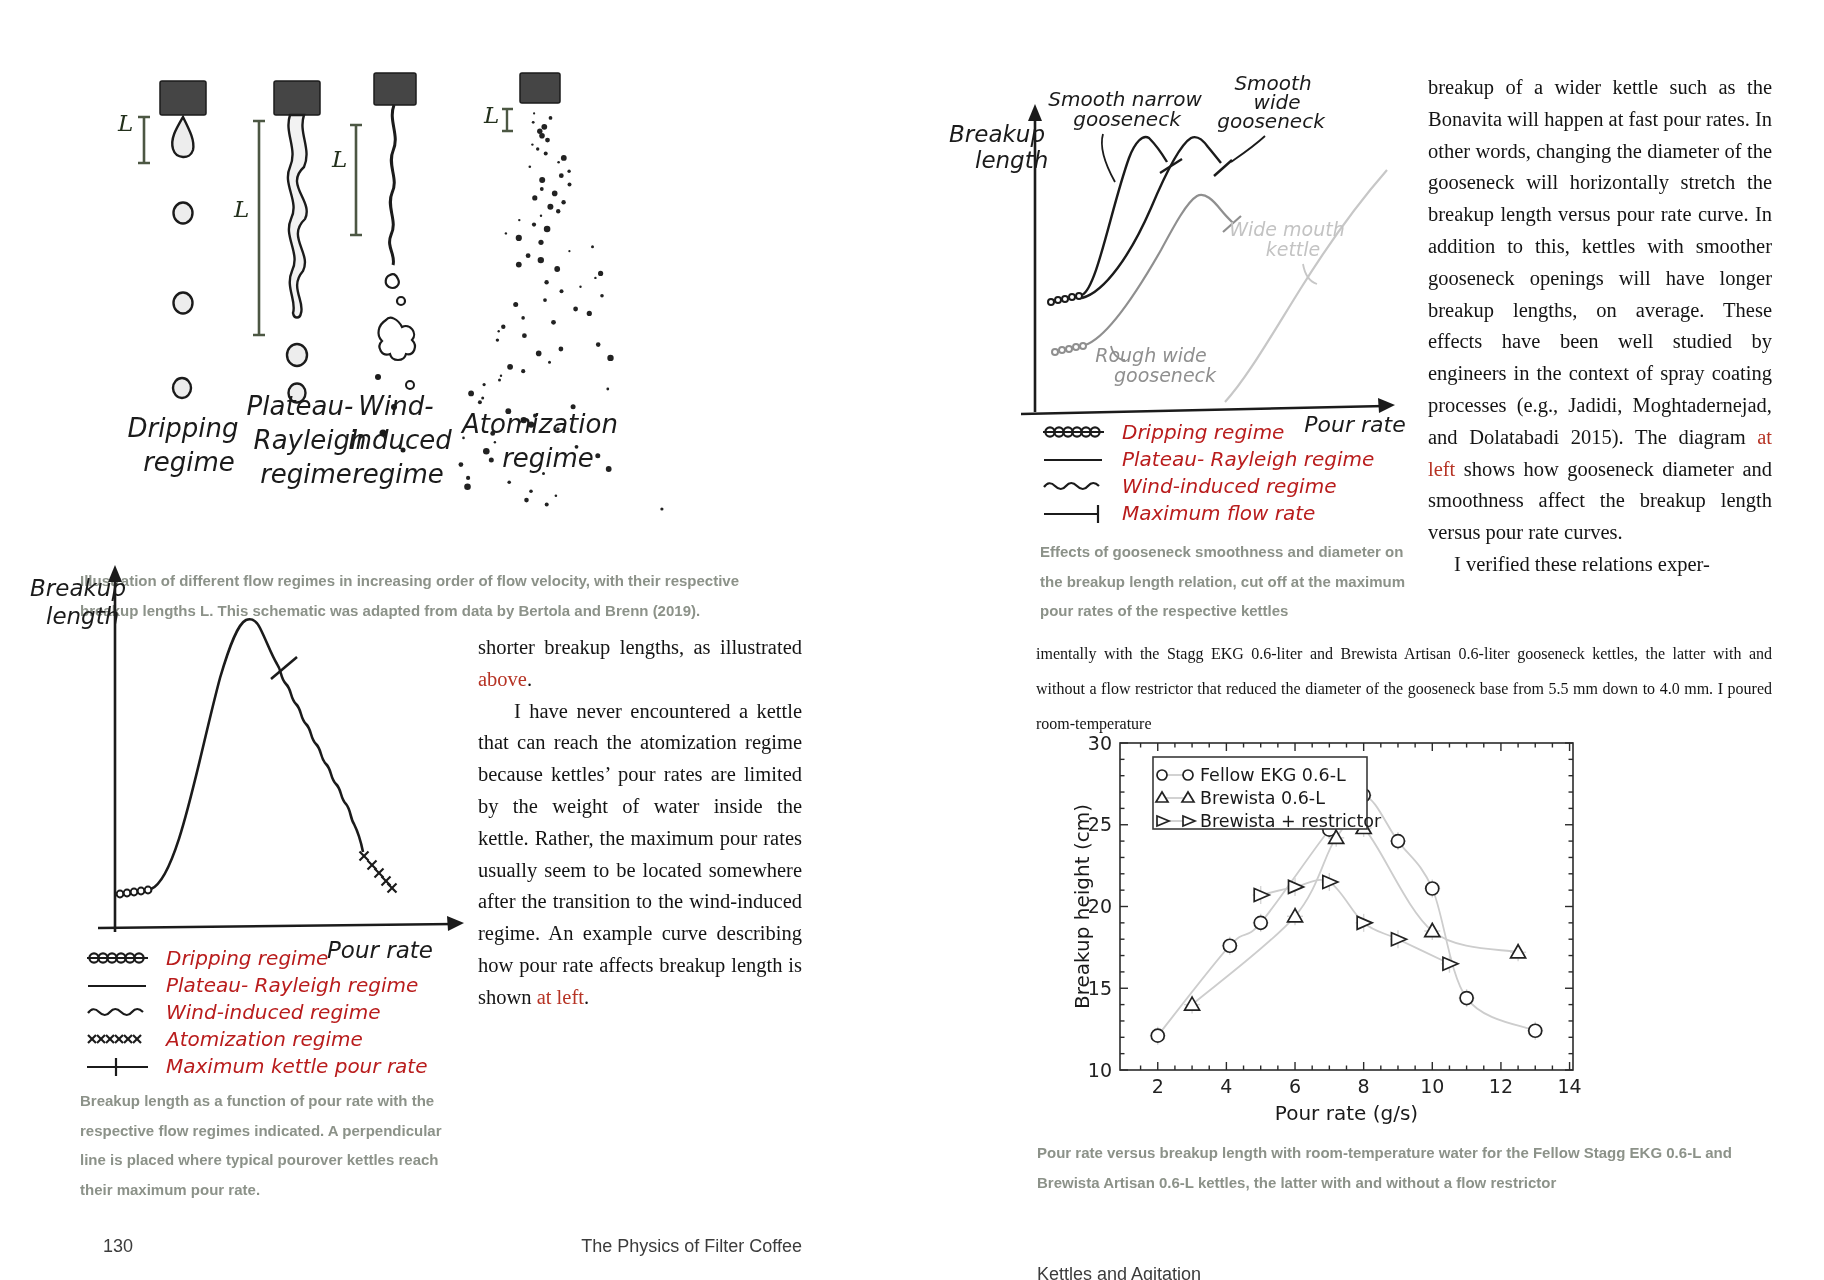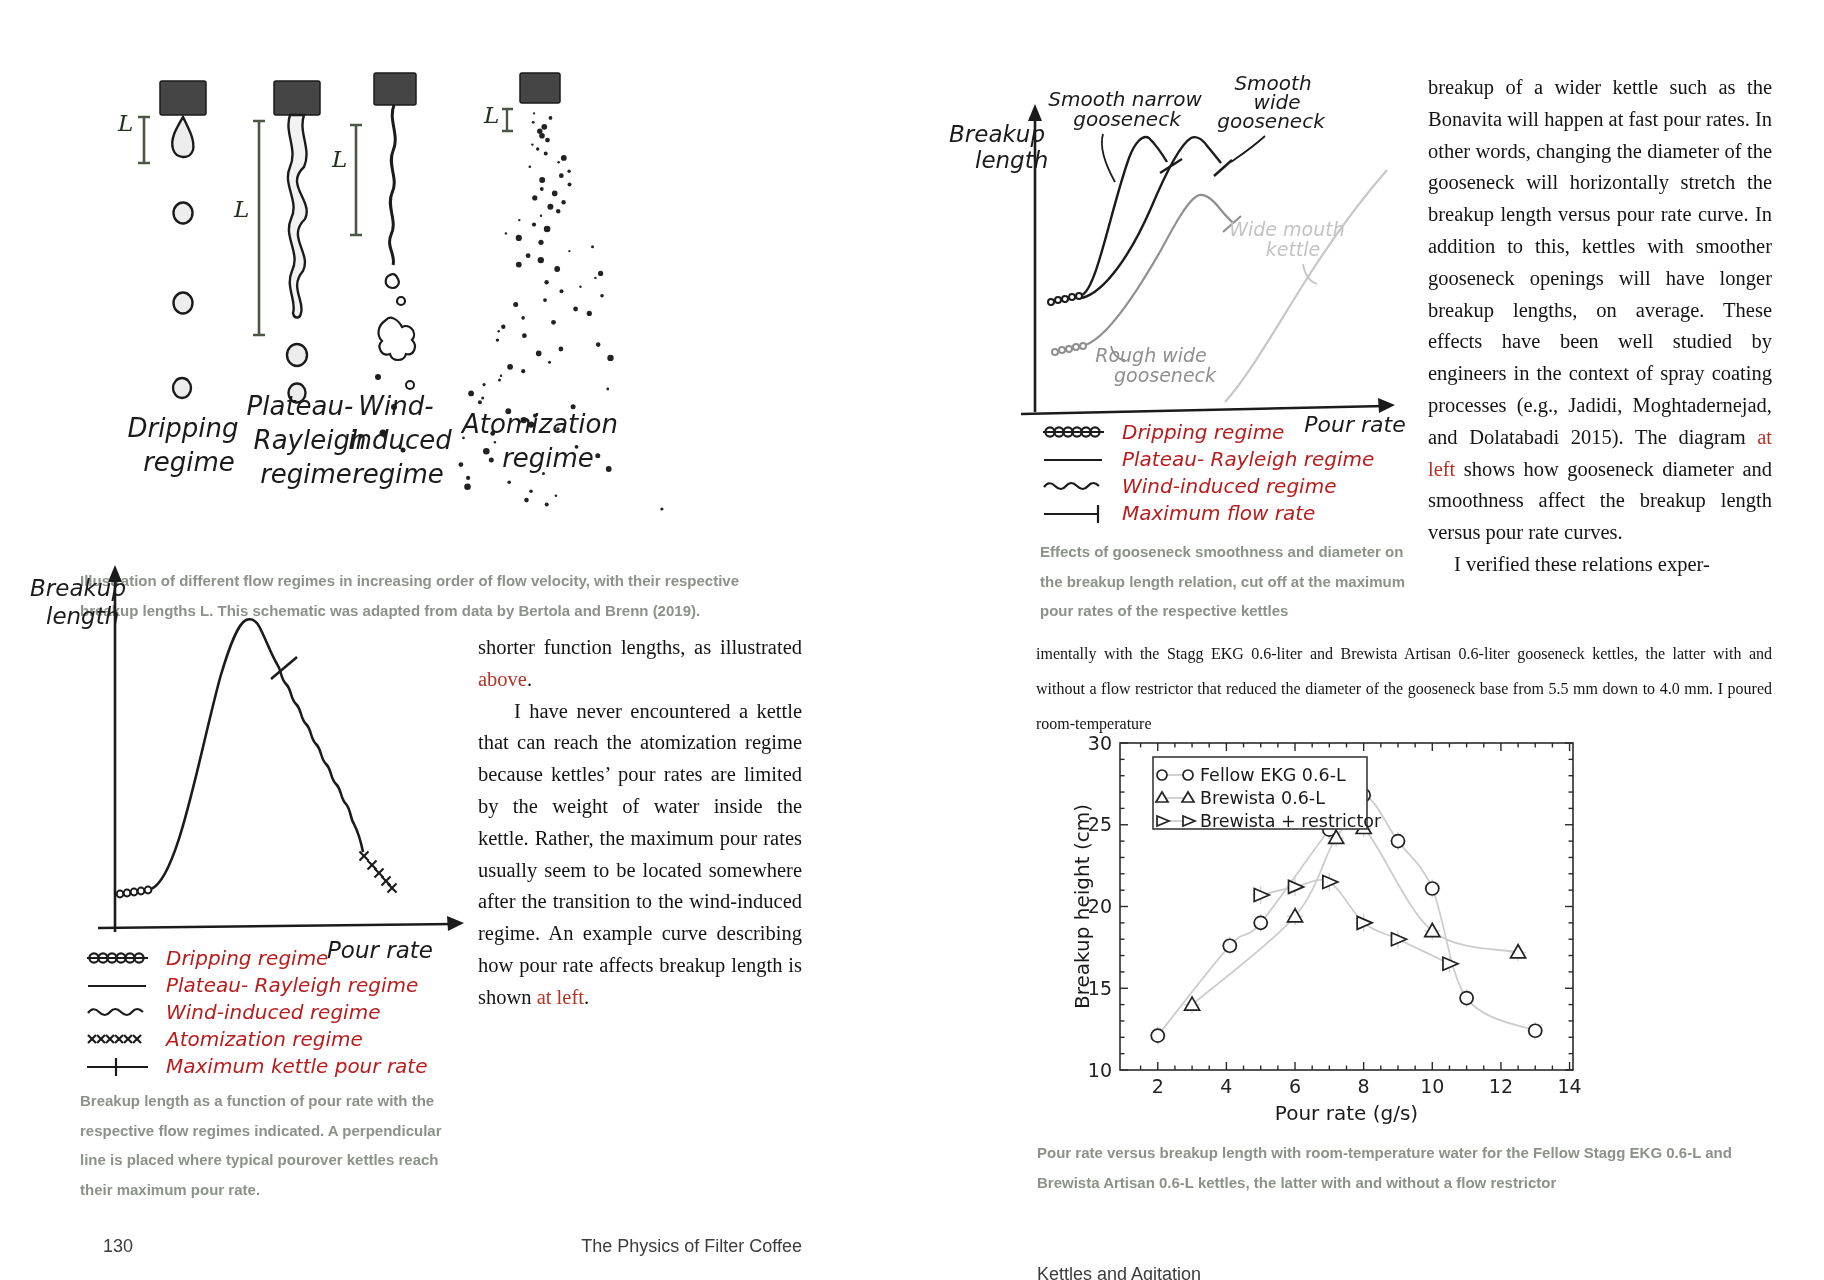--- a/index.html
+++ b/index.html
@@ -279,21 +279,21 @@
             <line x1="30" y1="3" x2="30" y2="21" stroke="#1b1b1b" stroke-width="2.2" fill="none"></line>
           </svg>
         </span>
         <span class="hl-label">Maximum kettle pour rate</span>
       </div>
     </div>
 
   <div class="abs caption" style="left:80px;top:1086px;width:376px;">Breakup length as a function of pour rate with the respective flow regimes indicated. A perpendicular line is placed where typical pourover kettles reach their maximum pour rate.</div>
 
   <div class="abs body-col" style="left:478px;top:632px;width:324px;">
-    <p class="noindent"><span>shorter function lengths, as illustrated </span><span class="red">above</span><span>.</span></p>
+    <p class="noindent"><span>shorter breakup lengths, as illustrated </span><span class="red">above</span><span>.</span></p>
     <p><span>I have never encountered a kettle that can reach the atomization regime because kettles’ pour rates are limited by the weight of water inside the kettle. Rather, the maximum pour rates usually seem to be located somewhere after the transition to the wind-induced regime. An example curve describing how pour rate affects breakup length is shown </span><span class="red">at left</span><span>.</span></p>
   </div>
 
   <div class="abs footer" style="left:103px;top:1236px;">130</div>
   <div class="abs footer" style="left:478px;top:1236px;width:324px;text-align:right;">The Physics of Filter Coffee</div>
 
   <svg class="abs" style="left:935px;top:50px;" width="470" height="392" viewBox="0 0 470 392">
     <text x="14" y="92" class="hw hw23">Breakup</text>
     <text x="40" y="118" class="hw hw23">length</text>
     <line x1="100" y1="362" x2="100" y2="64" stroke="#1b1b1b" stroke-width="2.6"></line>

